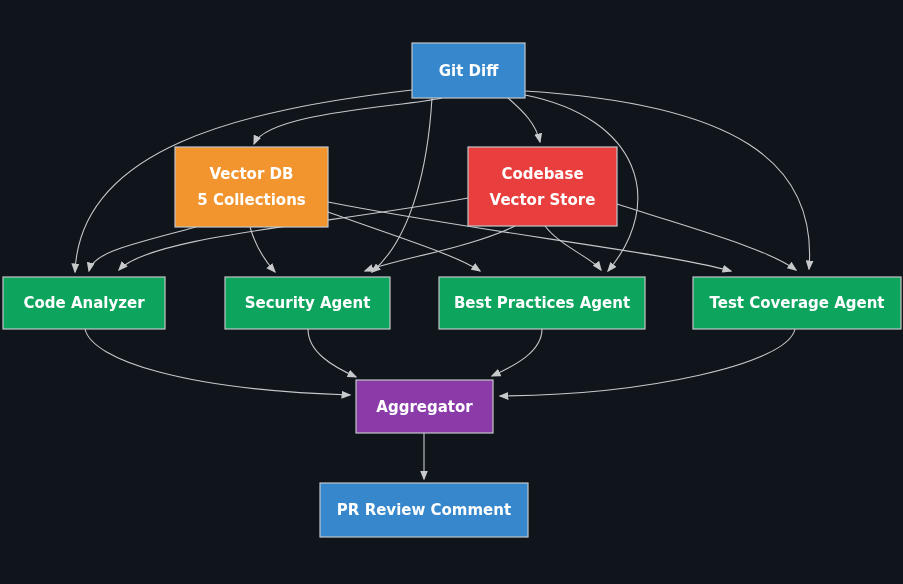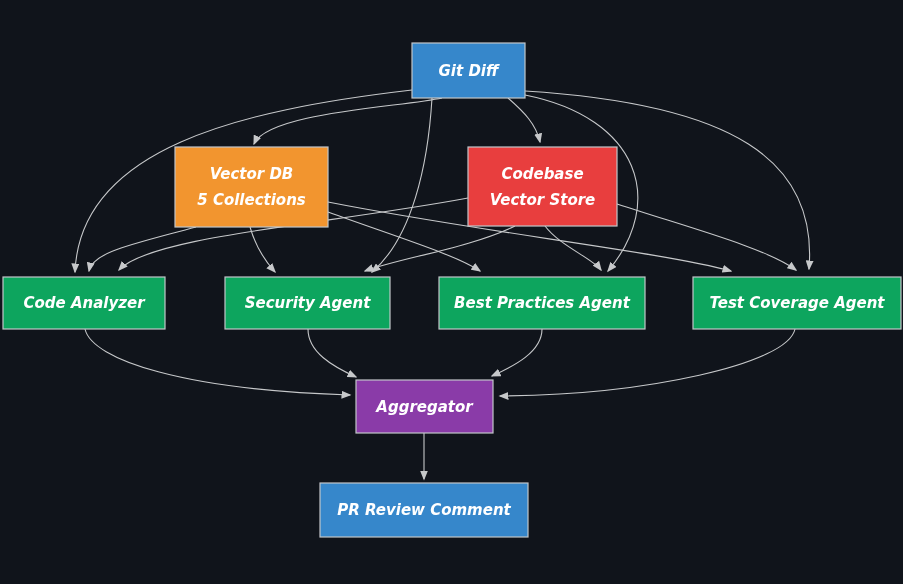--- a/index.html
+++ b/index.html
@@ -8,21 +8,20 @@
     background: #10141b;
     width: 903px;
     height: 584px;
     overflow: hidden;
     font-family: "DejaVu Sans", "Liberation Sans", sans-serif;
   }
   #canvas-wrap {
     position: relative;
     width: 812px;
     height: 584px;
-    font-style: italic;
   }
   svg { display: block; }
   .node-rect {
     stroke-width: 1.2px;
   }
   .node-label {
     fill: #ffffff;
     font-family: "DejaVu Sans", "Liberation Sans", sans-serif;
     font-size: 15px;
     font-weight: bold;

